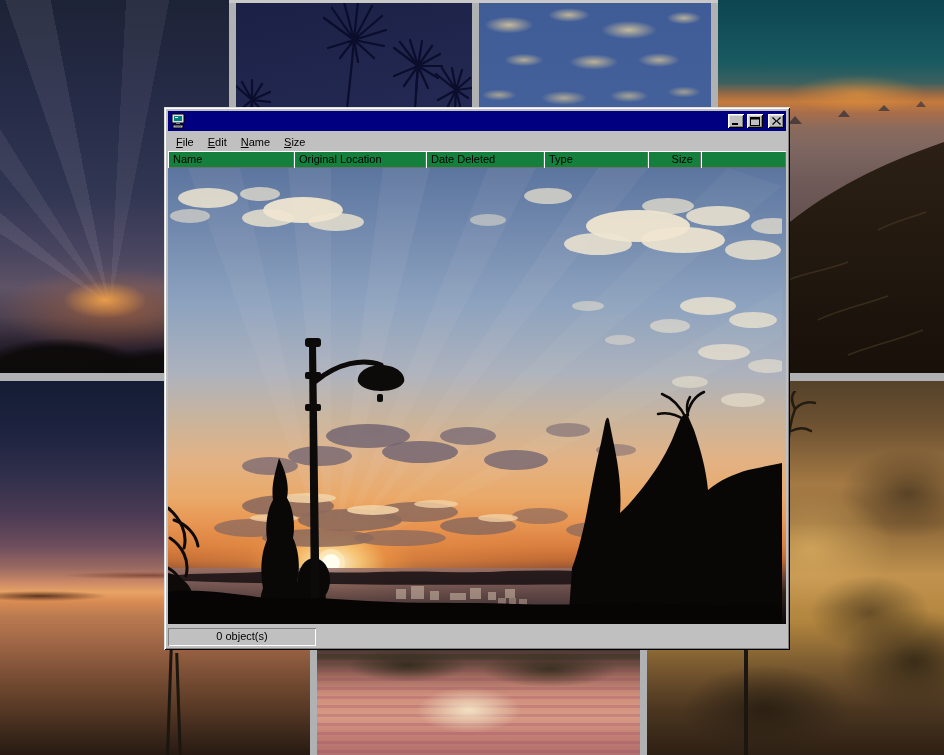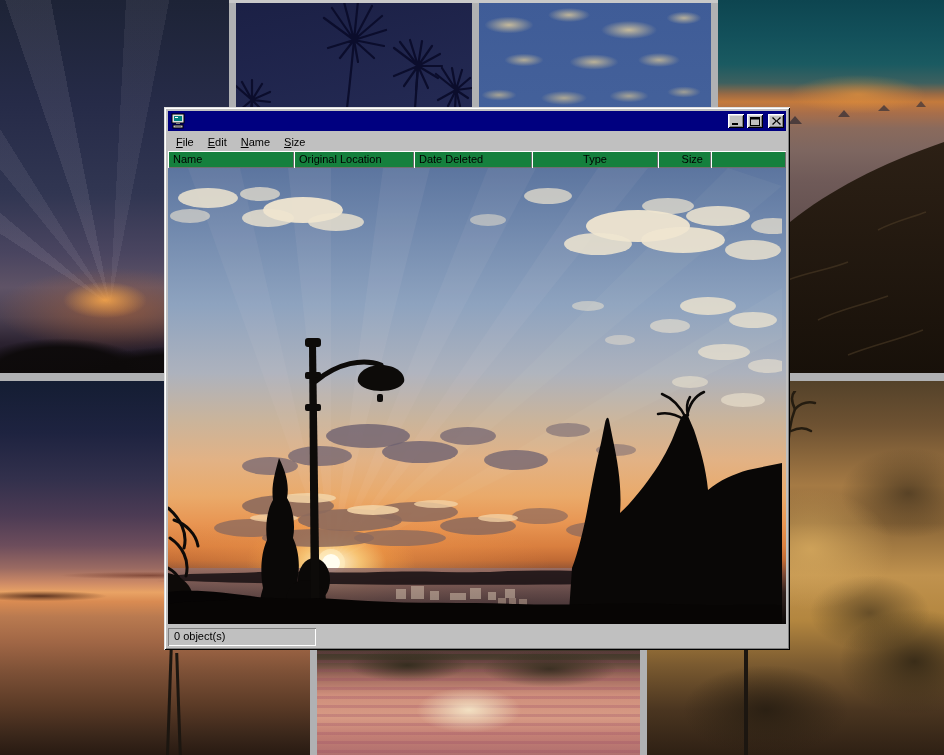--- a/index.html
+++ b/index.html
@@ -81,21 +81,21 @@
   .hcell{background:#15803d;box-shadow:inset 1px 1px 0 #fff, inset -1px -1px 0 #6e6e6e;
          padding:2px 5px;box-sizing:border-box;white-space:nowrap;overflow:hidden;flex:0 0 auto;}
   .hcell.size{text-align:right;padding-right:8px;padding-left:23px;}
   .hcell.fill{flex:1;}
   .listview{flex:1;position:relative;overflow:hidden;
     background:
       radial-gradient(ellipse 85px 50px at 163px 395px, rgba(255,252,230,.95), rgba(255,215,130,.75) 35%, rgba(250,165,70,.35) 65%, rgba(250,160,60,0) 100%),
       radial-gradient(ellipse 300px 85px at 175px 400px, rgba(247,160,80,.5), rgba(247,150,70,0) 70%),
       linear-gradient(180deg,#5c759f 0%,#6f87ac 12%,#8ea3bf 30%,#adb2bd 45%,#c9b49c 55%,#e2b285 64%,#eaaa6a 72%,#e89552 78%,#d97f3f 83%,#c06a34 86%,#7e4a35 89%,#33231f 93%,#0a0808 100%);}
   .listview > svg{position:absolute;left:0;top:0;}
-  .statusbar{height:18px;flex:0 0 auto;display:flex;gap:8px;margin-top:4px;}
+  .statusbar{height:18px;flex:0 0 auto;display:flex;gap:8px;margin-top:4px;text-align:center;}
   .spanel{background:#c0c0c0;box-shadow:inset 1px 1px 0 #808080, inset -1px -1px 0 #fff;
           padding:2px 6px;box-sizing:border-box;white-space:nowrap;overflow:hidden;}
   .sp1{width:148px;flex:0 0 auto;}
   .sp2{flex:1;position:relative;}
   .grip{position:absolute;right:1px;bottom:1px;width:12px;height:12px;
         background:repeating-linear-gradient(135deg, rgba(0,0,0,0) 0 2px, #fff 2px 3px, #87898c 3px 4.5px);
         clip-path:polygon(100% 0, 100% 100%, 0 100%);}
 </style>
 </head>
 <body>
@@ -200,23 +200,23 @@
 
   <div class="menubar">
     <span class="menu-item">File</span>
     <span class="menu-item">Edit</span>
     <span class="menu-item">Name</span>
     <span class="menu-item">Size</span>
   </div>
 
   <div class="headerrow">
     <div class="hcell" style="width:126px;">Name</div>
-    <div class="hcell" style="width:120px;">Original Location</div>
+    <div class="hcell" style="width:132px;">Original Location</div>
     <div class="hcell" style="width:118px;">Date Deleted</div>
-    <div class="hcell" style="width:126px;text-align:center;">Type</div>
+    <div class="hcell" style="width:104px;">Type</div>
     <div class="hcell size" style="width:53px;">Size</div>
     <div class="hcell fill"></div>
   </div>
 
   <div class="listview">
     <svg width="614" height="459" viewBox="0 0 614 459">
       <defs>
         <linearGradient id="haze" x1="0" y1="0" x2="0" y2="1">
           <stop offset="0" stop-color="#96706a" stop-opacity=".85"></stop>
           <stop offset="1" stop-color="#4e3a3c" stop-opacity=".9"></stop>

